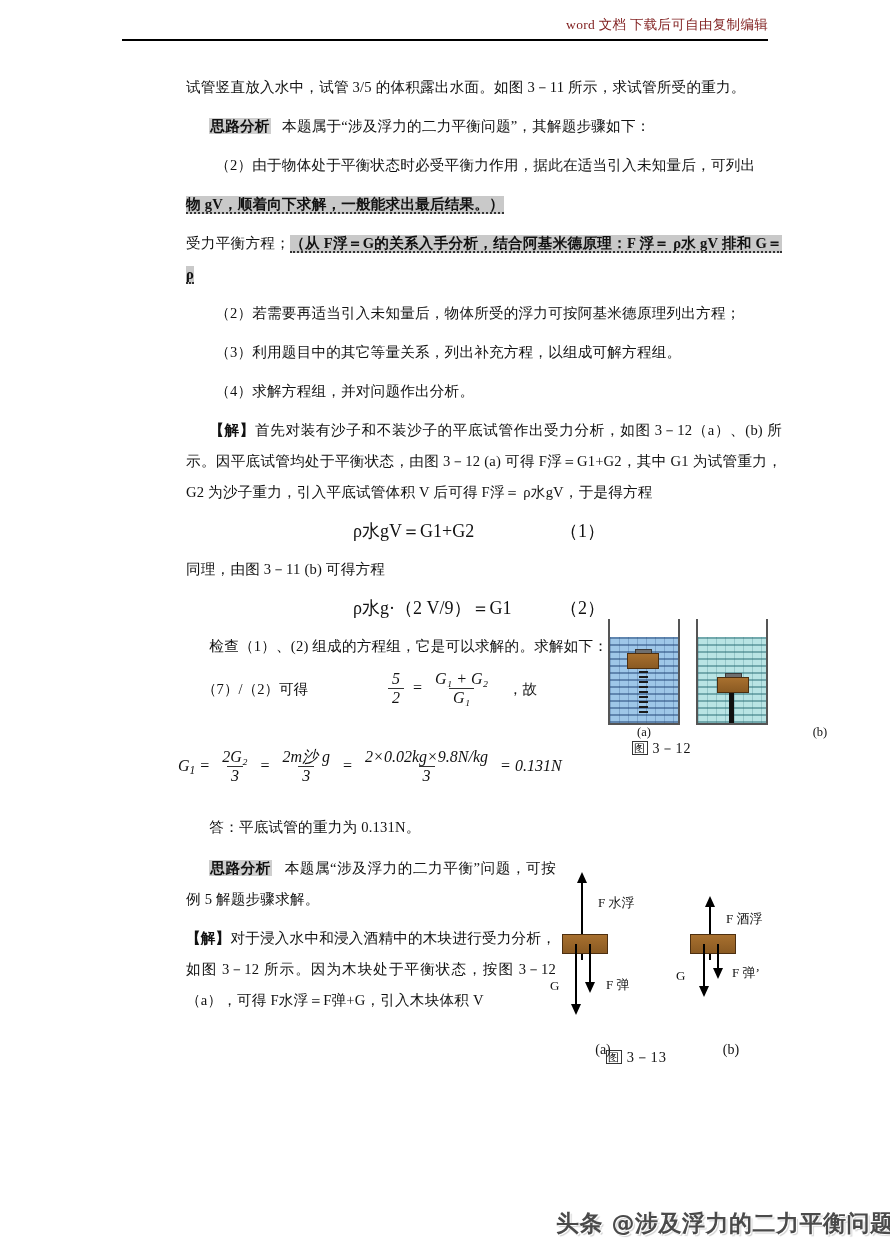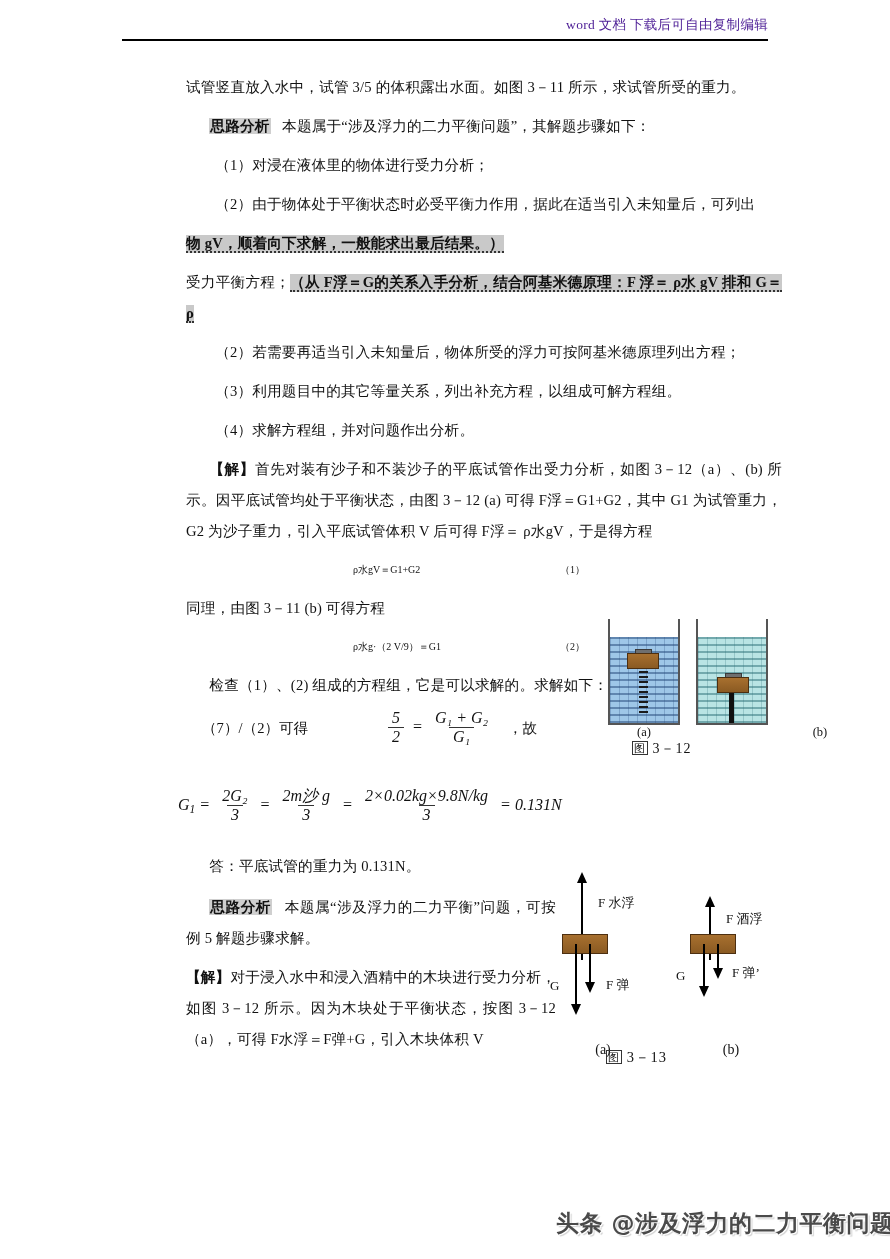--- a/index.html
+++ b/index.html
@@ -14,21 +14,21 @@
   .page{position:absolute;left:0;top:0;width:890px;height:1259px;}
 
   
   .header{
     position:absolute;left:122px;top:16px;width:646px;
   }
   .header-text{
     text-align:right;
     font-size:13.5px;
     letter-spacing:.3px;
-    color:#4c1d95;
+    color:#7f1d1d;
     font-family:"Liberation Serif","DejaVu Serif",serif;
     white-space:nowrap;
   }
   .header-rule{
     position:absolute;left:122px;top:39px;width:646px;height:0;
     border-top:2px solid #000;
   }
 
   
   .content{
@@ -52,21 +52,21 @@
   .bold{font-weight:bold;}
   .emph{
     font-weight:bold;
     background:#c9c9c9;
     border-bottom:2px dotted #333;
   }
   .sub{font-size:.72em;vertical-align:-.28em;}
 
   
   .eq-line{
-    font-size:10px;
+    font-size:18px;
     line-height:30px;
     margin:4px 0 2px 0;
     position:relative;
     height:30px;
     text-align:center;
   }
   .eq-body{position:absolute;left:175px;top:0;}
   .eq-num{position:absolute;left:382px;top:0;}
 
   
@@ -228,21 +228,20 @@
 
   <div class="content">
 
     <p class="para">试管竖直放入水中，试管 3/5 的体积露出水面。如图 3－11 所示，求试管所受的重力。</p>
 
     <p class="para indent1">
       <span class="tag">思路分析</span>
       &nbsp;&nbsp;<span>本题属于“涉及浮力的二力平衡问题”，其解题步骤如下：</span>
     </p>
 
-    <p class="para indent">（1）对浸在液体里的物体进行受力分析；</p>
 
     <p class="para indent">（2）由于物体处于平衡状态时必受平衡力作用，据此在适当引入未知量后，可列出</p>
 
     <p class="para">
       <span class="emph">物 gV，顺着向下求解，一般能求出最后结果。）</span>
     </p>
     <p class="para">
       <span>受力平衡方程；</span><span class="emph">（从 F浮＝G的关系入手分析，结合阿基米德原理：F 浮＝ ρ水 gV 排和 G＝ ρ</span>
     </p>
 

